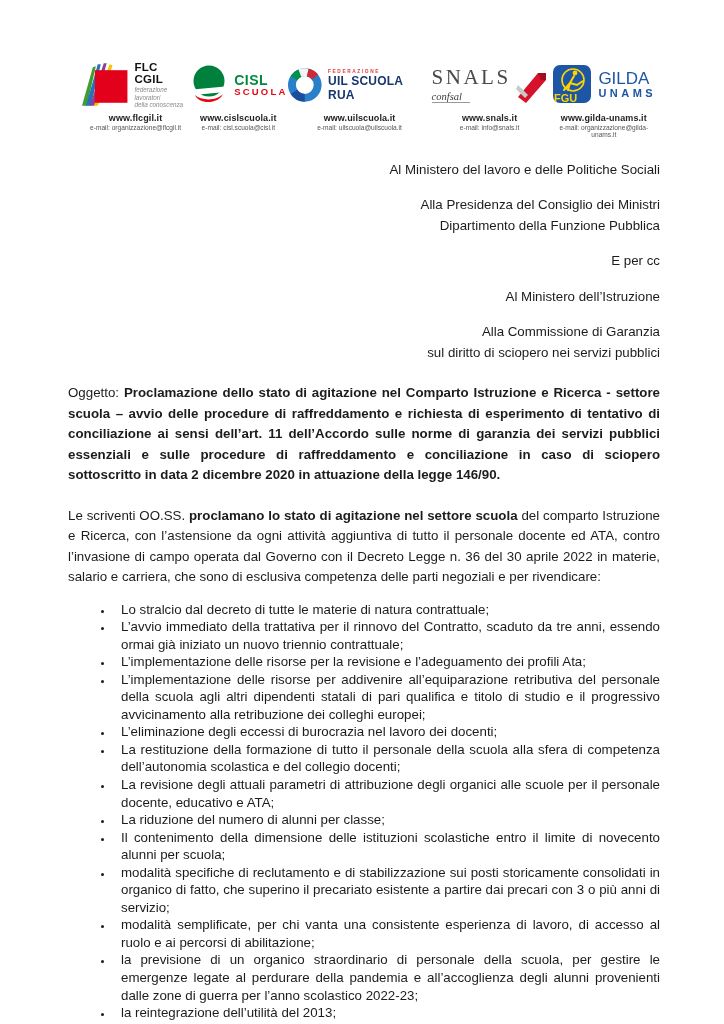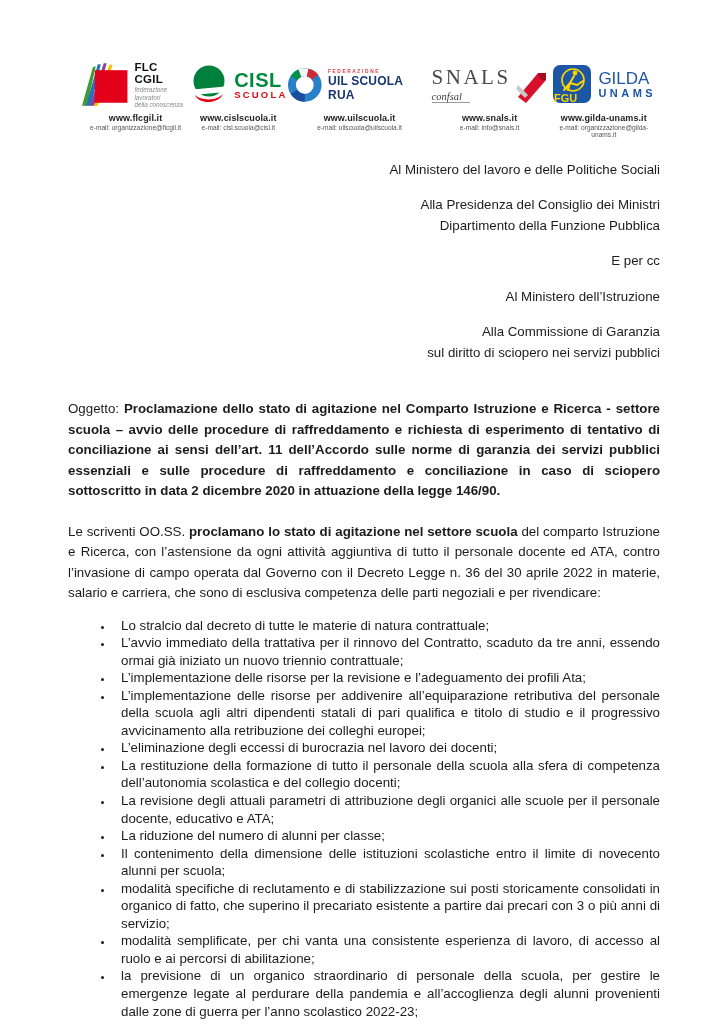--- a/index.html
+++ b/index.html
@@ -15,39 +15,39 @@
   .logo-block { text-align:center; }
   .logo-art { height:50px; display:flex; align-items:center; justify-content:center; gap:5px; }
   .site { font-size:9px; font-weight:bold; color:#222; margin-top:3px; letter-spacing:.1px; }
   .email { font-size:6.6px; color:#555; margin-top:1px; }
   
   .flc-text { text-align:left; }
   .flc-title { font-size:11.5px; font-weight:bold; color:#111; letter-spacing:.3px; }
   .flc-tag { font-size:6.3px; font-style:italic; color:#8a8a8a; line-height:1.25; margin-top:1px; }
   
   .cisl-text { text-align:left; }
-  .cisl-line1 { font-size:20px; font-weight:bold; color:#008a3d; letter-spacing:.5px; line-height:1; }
+  .cisl-line1 { font-size:14px; font-weight:bold; color:#008a3d; letter-spacing:.5px; line-height:1; }
   .cisl-line2 { font-size:9.5px; font-weight:bold; color:#e30613; letter-spacing:2.2px; line-height:1.1; }
   
   .uil-text { text-align:left; }
   .uil-fed { font-size:4.8px; font-weight:bold; color:#e03a3e; letter-spacing:1.6px; }
   .uil-title { font-size:12px; font-weight:bold; color:#17356f; letter-spacing:.2px; }
   
   .snals-text { text-align:left; }
   .snals-title { font-family:"Liberation Serif", serif; font-size:21px; color:#4a4a4c; letter-spacing:2.5px; line-height:1; }
   .snals-script { font-family:"Liberation Serif", serif; font-style:italic; font-size:10.5px; color:#3c3c3e; border-bottom:.5px solid #9a9a9a; display:inline-block; padding-right:8px; }
   
   .gilda-text { text-align:left; }
   .gilda-line1 { font-size:17px; font-weight:normal; color:#1d56a5; line-height:1; }
   .gilda-line2 { font-size:11px; font-weight:bold; color:#1d56a5; letter-spacing:3.5px; line-height:1.2; }
   
   .recipients { margin-top:22px; text-align:right; line-height:1.54; }
   .recipients p { margin-bottom:15px; }
   .recipients p:last-child { margin-bottom:4px; }
-  .subject { margin-top:36px; text-align:justify; line-height:1.54; }
+  .subject { margin-top:20px; text-align:justify; line-height:1.54; }
   .subject strong { font-weight:bold; }
   .body-par { margin-top:20px; text-align:justify; line-height:1.54; }
   ul.demands { margin-top:13px; padding-left:46px; list-style:disc outside; }
   ul.demands li { text-align:justify; line-height:1.32; padding-left:7px; }
   ul.demands li::marker { font-size:.85em; }
 </style>
 </head>
 <body>
 
 <div class="page">

